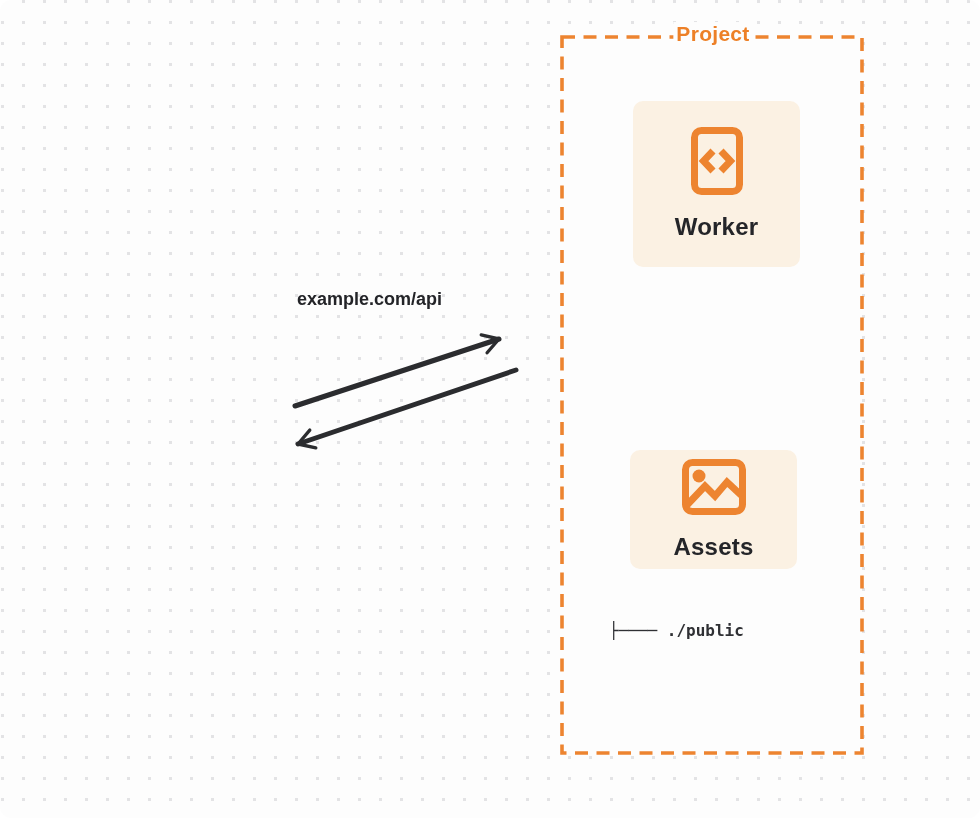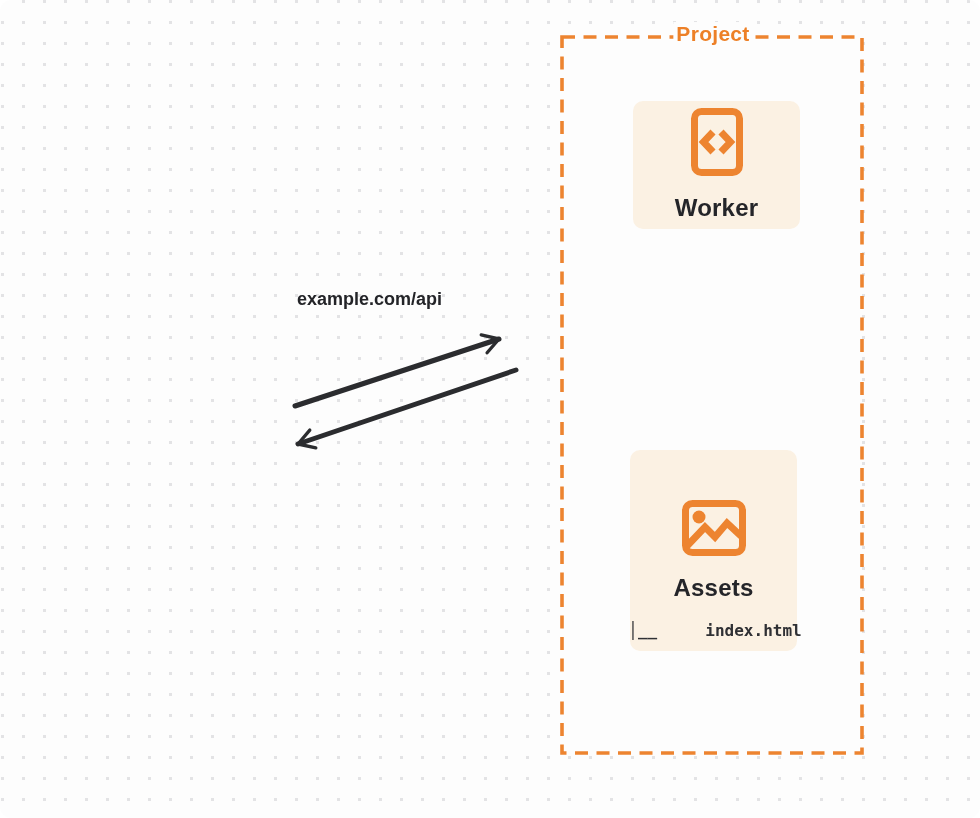--- a/index.html
+++ b/index.html
@@ -32,26 +32,26 @@
     gap: 18px;
   }
   .card .card-label {
     font-size: 24px;
     font-weight: bold;
     color: #242529;
     letter-spacing: 0.2px;
   }
   #worker-card {
     left: 633px; top: 101px;
-    width: 167px; height: 128px;
+    width: 167px; height: 166px;
     background: #FBF1E3;
   }
   #assets-card {
     left: 630px; top: 450px;
-    width: 167px; height: 201px;
+    width: 167px; height: 119px;
     background: #FBF1E3;
   }
   #client-card {
     left: 81px; top: 314px;
     width: 166px; height: 166px;
     background: #F5F5F6;
     border-radius: 8px;
   }
   #project-title {
     position: absolute;
@@ -126,16 +126,16 @@
       <svg width="64" height="56" viewBox="0 0 64 56" xmlns="http://www.w3.org/2000/svg">
         <rect x="3.5" y="3.5" width="57" height="49" rx="7" fill="none" stroke="#ED8430" stroke-width="7"></rect>
         <circle cx="17" cy="17" r="6.5" fill="#ED8430"></circle>
         <polyline points="5,46 23,27 33,37 45,23 60,37" fill="none" stroke="#ED8430" stroke-width="7" stroke-linejoin="miter" stroke-linecap="butt"></polyline>
       </svg>
     </span>
     <div class="card-label">Assets</div>
   </div>
 
   <div id="file-tree">
-    <div class="tree-line">  │__     index.html</div>
+    <div class="tree-line">├──── ./public</div>
   </div>
 
 </div>
 
 </body></html>

